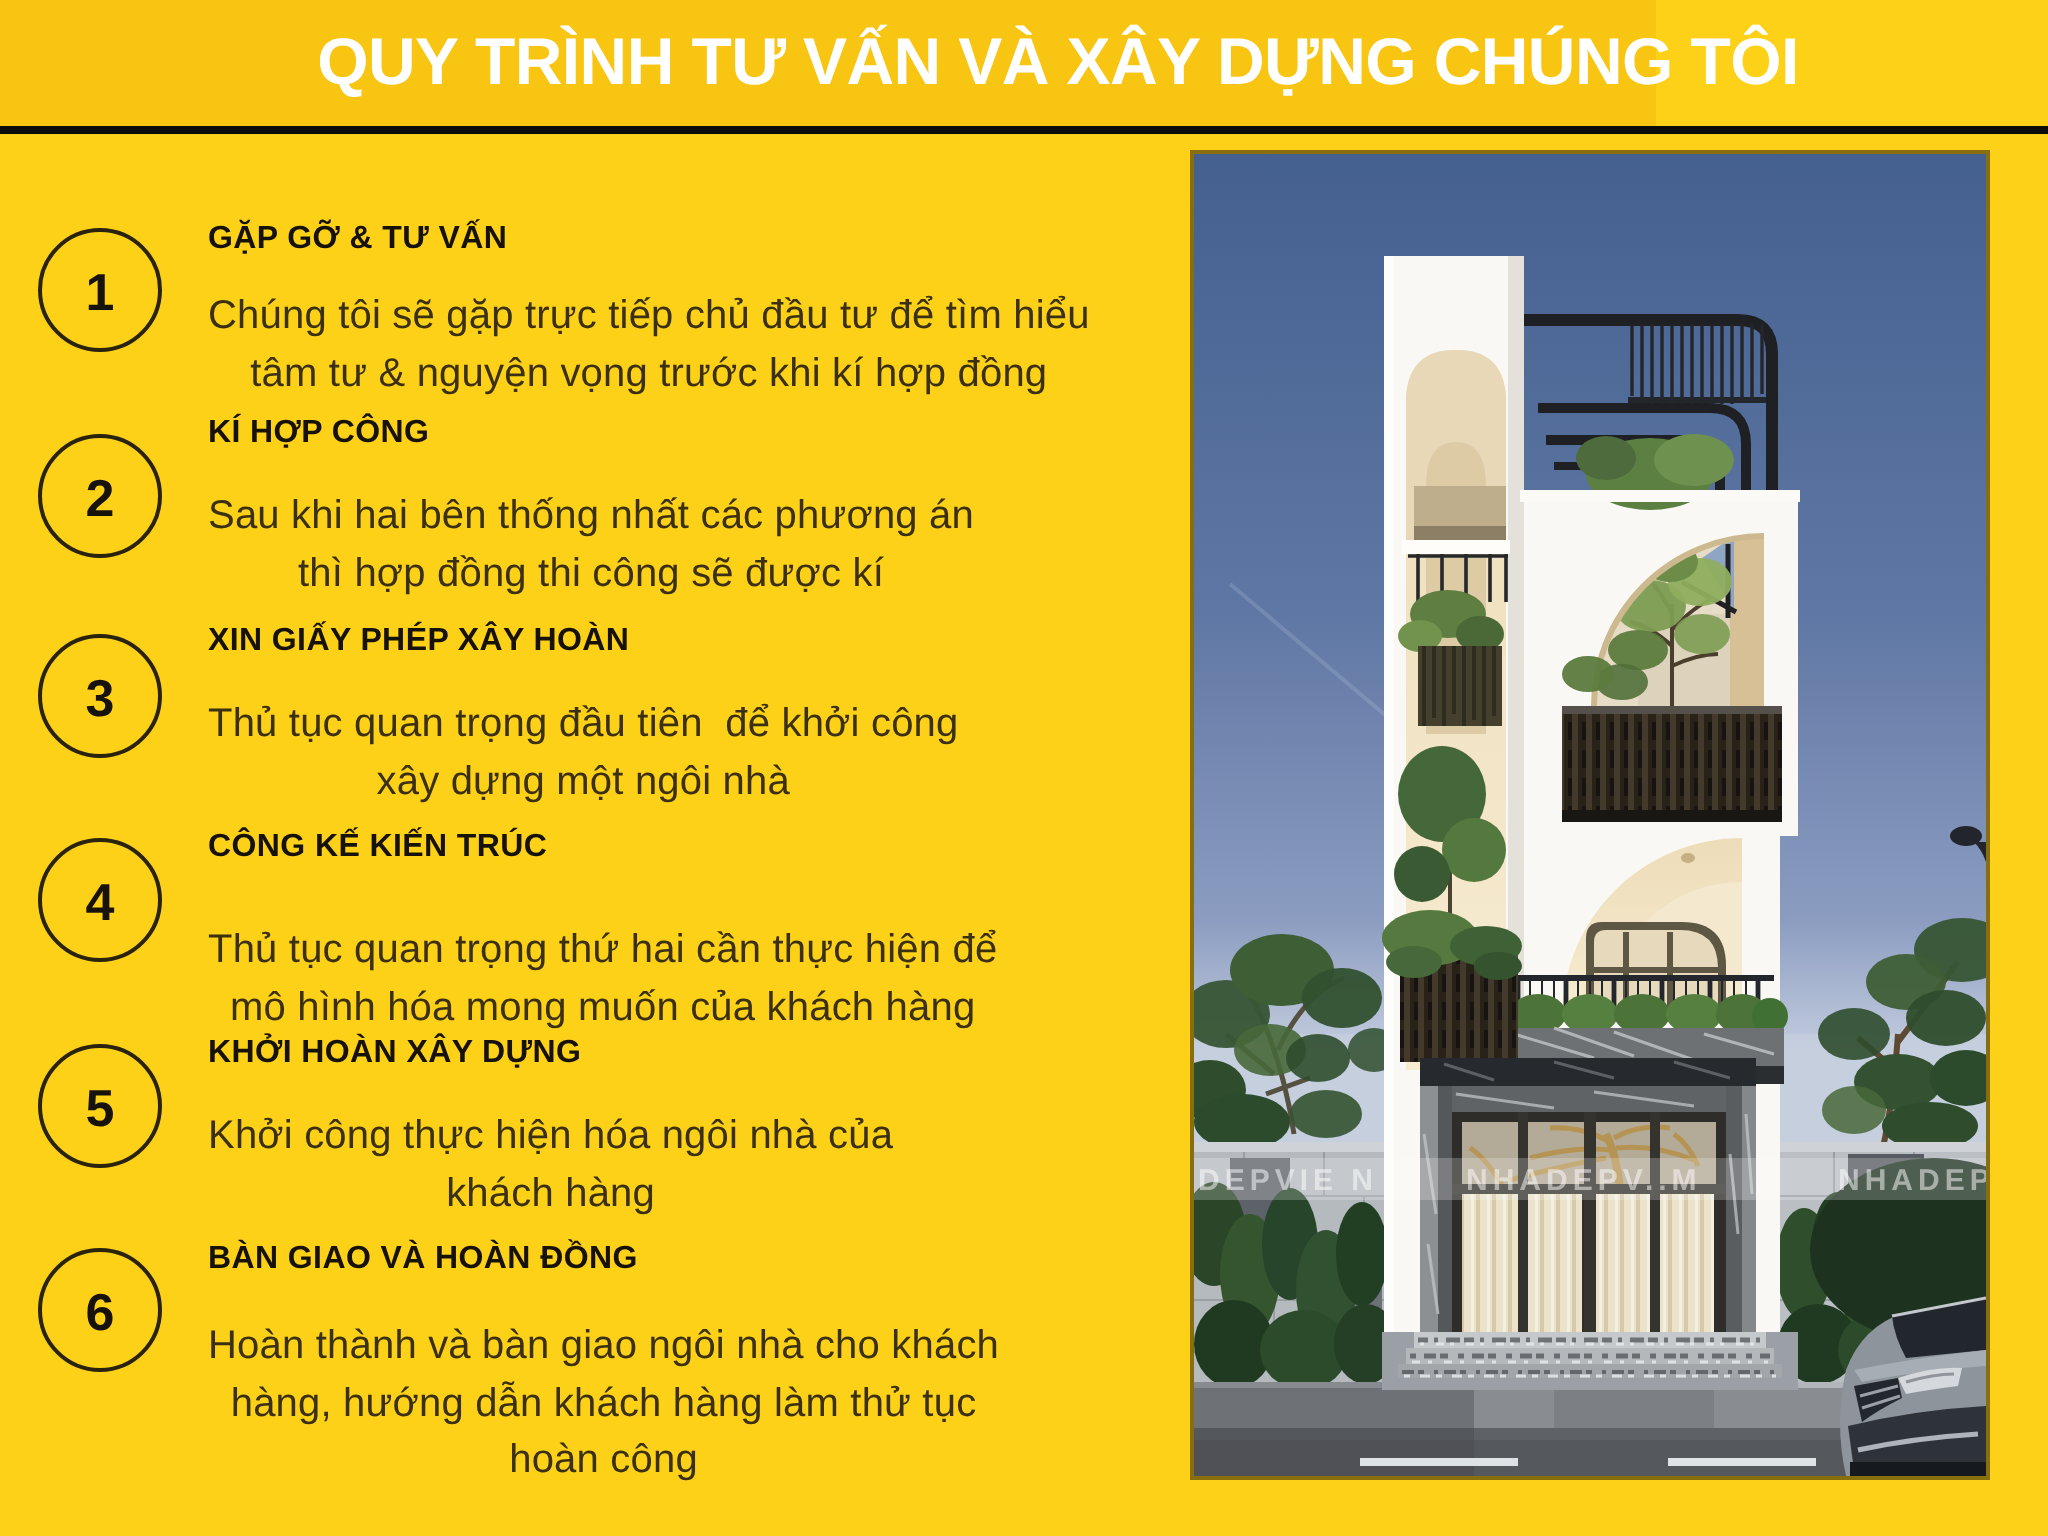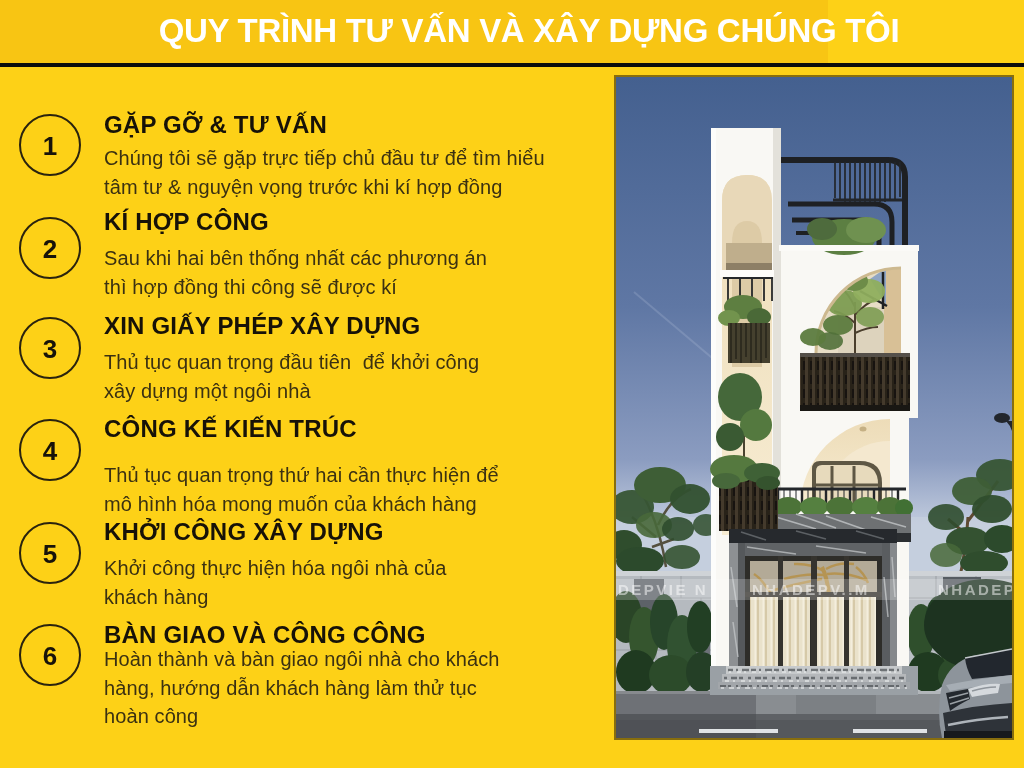--- a/index.html
+++ b/index.html
@@ -7,24 +7,24 @@
        font-family:"Liberation Sans",sans-serif;position:relative;}
   .topbar{position:absolute;left:0;top:0;width:828px;height:63px;background:#f8c513;}
   .topbar .t{position:absolute;left:0;top:12px;width:1058px;text-align:center;
       color:#fff;font-weight:bold;font-size:33px;letter-spacing:-0.3px;}
   .rule{position:absolute;left:0;top:63px;width:1024px;height:4px;background:#0c0c0c;}
   .step{position:absolute;left:0;width:600px;}
   .circ{position:absolute;left:19px;width:58px;height:58px;border:2.6px solid #2a230e;
       border-radius:50%;text-align:center;color:#17130a;
       font-size:26px;font-weight:bold;}
   .circ span{position:absolute;left:0;right:0;top:15px;}
-  .ttl{position:absolute;left:104px;color:#171208;font-weight:bold;font-size:24px;
+  .ttl{position:absolute;left:104px;color:#171208;font-weight:bold;font-size:16px;
       letter-spacing:0.2px;white-space:nowrap;}
   .dsc{position:absolute;left:104px;color:#3b3112;font-size:20px;line-height:28.5px;
-      white-space:nowrap;letter-spacing:0.1px;}
+      white-space:nowrap;letter-spacing:0.1px;text-align:center;}
 </style>
 </head>
 <body>
 
   <div class="topbar">
     <div class="t">QUY TRÌNH TƯ VẤN VÀ XÂY DỰNG CHÚNG TÔI</div>
   </div>
 
   <div class="rule"></div>
 
@@ -49,21 +49,21 @@
 
     <div class="dsc" style="top:36px">Sau khi hai bên thống nhất các phương án<br>thì hợp đồng thi công sẽ được kí</div>
   </div>
 
   <div class="step" style="top:312px">
 
     <div class="circ" style="top:5px">
       <span>3</span>
     </div>
 
-    <div class="ttl" style="top:0px">XIN GIẤY PHÉP XÂY DỰNG</div>
+    <div class="ttl" style="top:0px">XIN GIẤY PHÉP XÂY HOÀN</div>
 
     <div class="dsc" style="top:36px">Thủ tục quan trọng đầu tiên&nbsp; để khởi công<br>xây dựng một ngôi nhà</div>
   </div>
 
   <div class="step" style="top:415px">
 
     <div class="circ" style="top:4px">
       <span>4</span>
     </div>
 
@@ -71,37 +71,37 @@
 
     <div class="dsc" style="top:46px">Thủ tục quan trọng thứ hai cần thực hiện để<br>mô hình hóa mong muốn của khách hàng</div>
   </div>
 
   <div class="step" style="top:518px">
 
     <div class="circ" style="top:4px">
       <span>5</span>
     </div>
 
-    <div class="ttl" style="top:0px">KHỞI CÔNG XÂY DỰNG</div>
+    <div class="ttl" style="top:0px">KHỞI HOÀN XÂY DỰNG</div>
 
     <div class="dsc" style="top:36px">Khởi công thực hiện hóa ngôi nhà của<br>khách hàng</div>
   </div>
 
   <div class="step" style="top:621px">
 
     <div class="circ" style="top:3px">
       <span>6</span>
     </div>
 
-    <div class="ttl" style="top:0px">BÀN GIAO VÀ CÔNG CÔNG</div>
-
-    <div class="dsc" style="top:24px">Hoàn thành và bàn giao ngôi nhà cho khách<br>hàng, hướng dẫn khách hàng làm thử tục<br>hoàn công</div>
-  </div>
-
-  <div style="position:absolute;left:616px;top:77px;width:396px;height:661px;background:#5a719a;box-shadow:0 0 0 2px rgba(40,30,5,.55);">
+    <div class="ttl" style="top:0px">BÀN GIAO VÀ HOÀN ĐỒNG</div>
+
+    <div class="dsc" style="top:38px">Hoàn thành và bàn giao ngôi nhà cho khách<br>hàng, hướng dẫn khách hàng làm thử tục<br>hoàn công</div>
+  </div>
+
+  <div style="position:absolute;left:597px;top:77px;width:396px;height:661px;background:#5a719a;box-shadow:0 0 0 2px rgba(40,30,5,.55);">
   <svg width="396" height="661" viewBox="0 0 396 661">
     <defs>
       <linearGradient id="sky" x1="0" y1="0" x2="0" y2="1">
         <stop offset="0" stop-color="#44608f"></stop>
         <stop offset="0.42" stop-color="#5f77a4"></stop>
         <stop offset="0.70" stop-color="#8b9cc0"></stop>
         <stop offset="0.82" stop-color="#c2ccde"></stop>
       </linearGradient>
       <clipPath id="archclip">
         <path d="M285,276 L200,276 A85,85 0 0 1 285,191 Z"></path>

